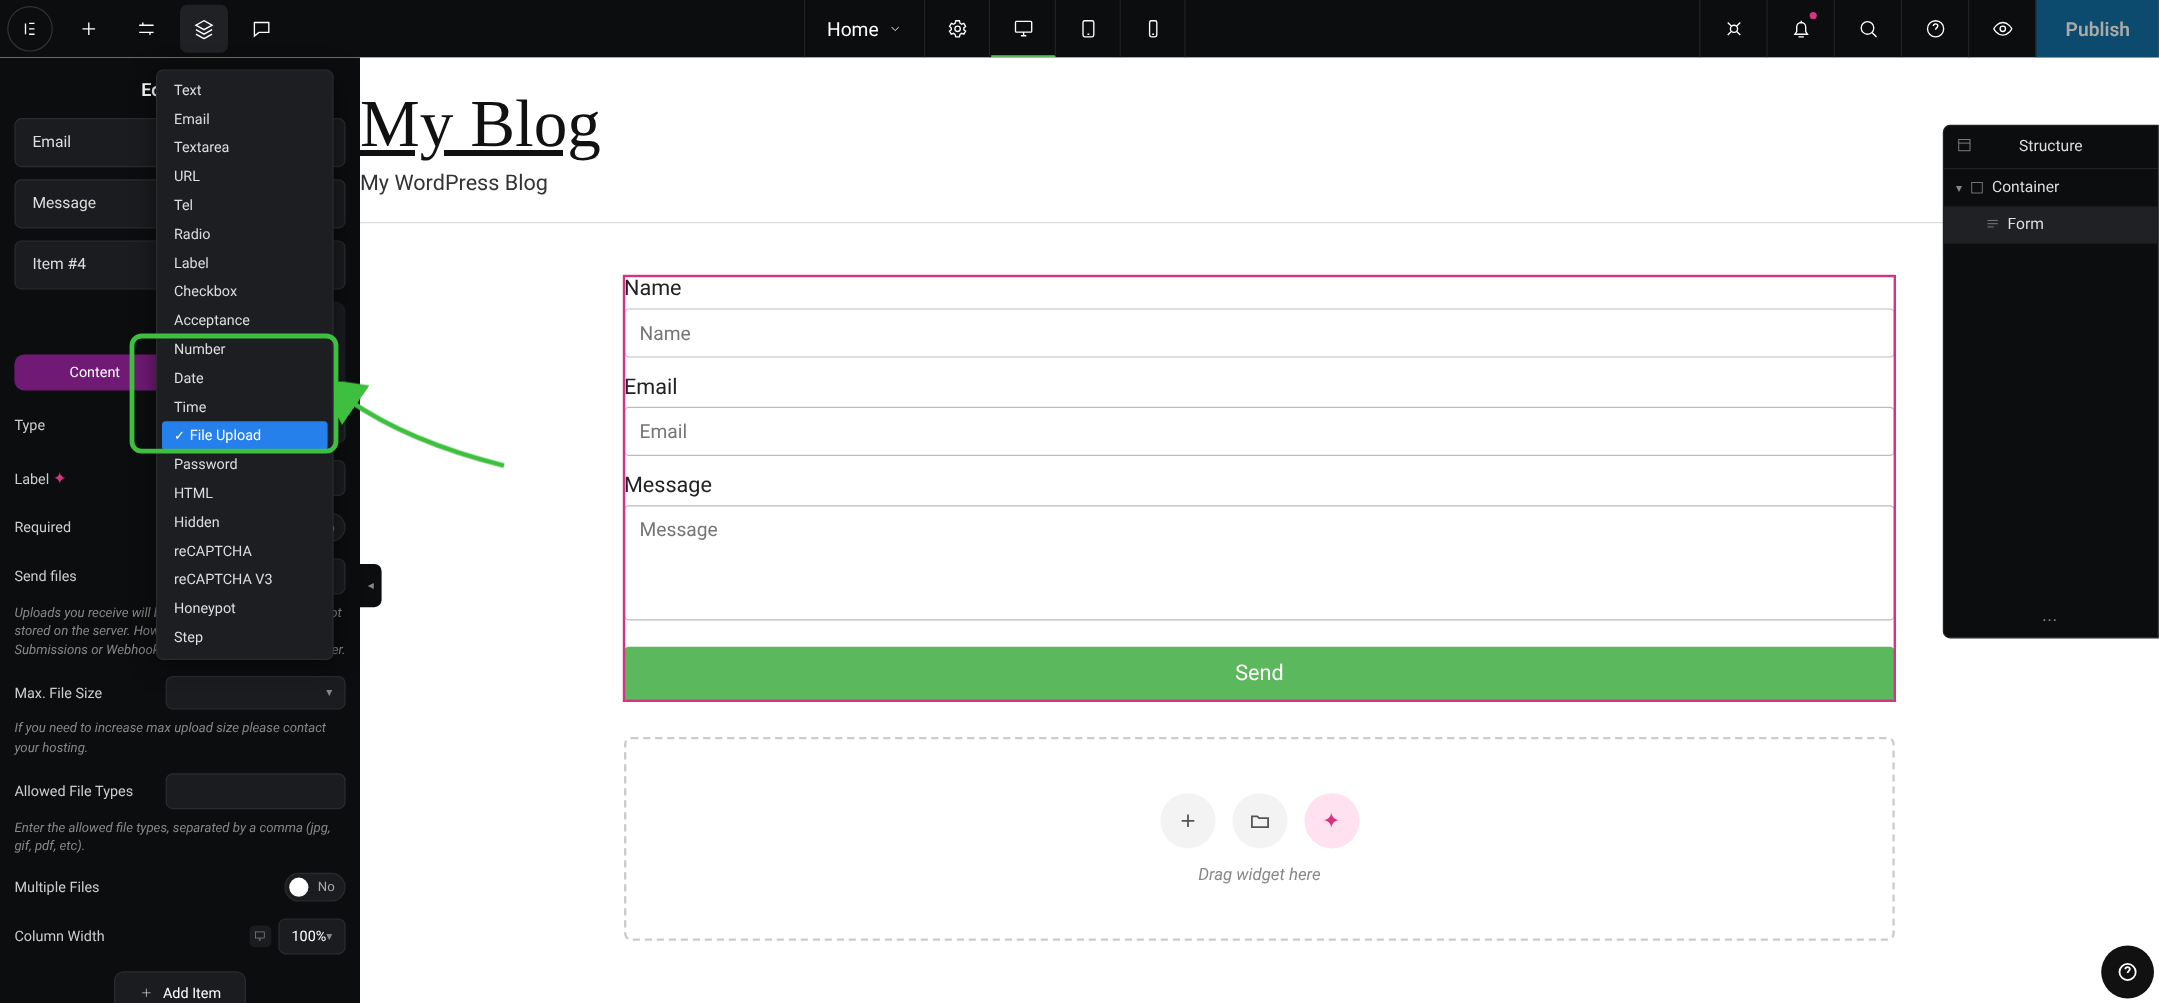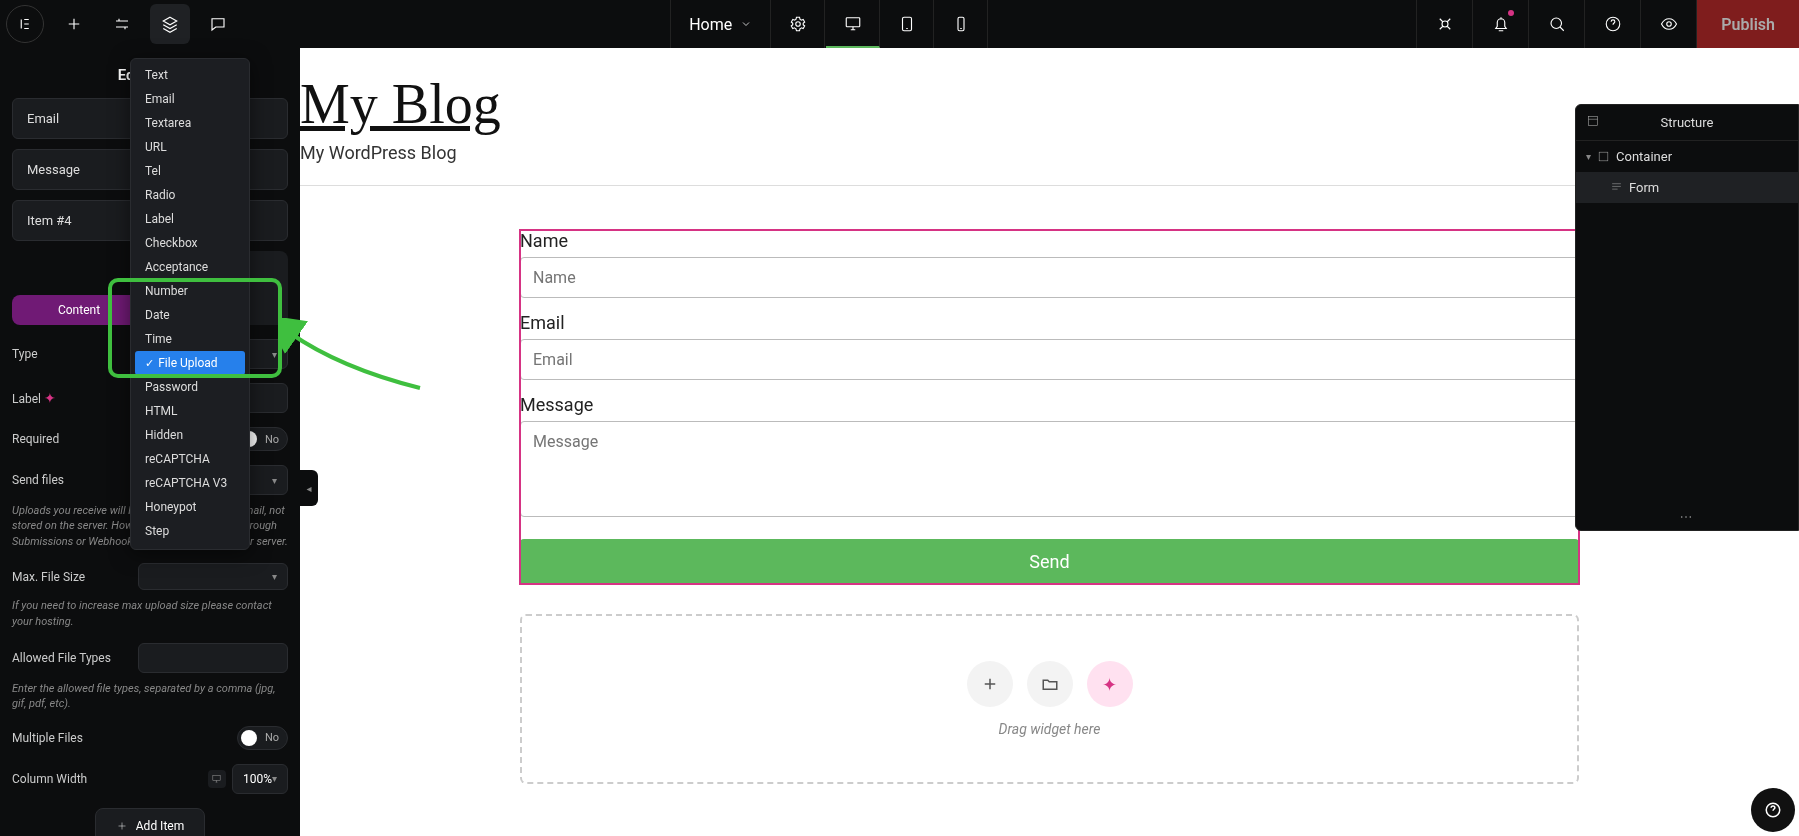--- a/index.html
+++ b/index.html
@@ -10,21 +10,21 @@
 .tb-left { display: flex; align-items: center; height: 100%; }
 .tb-icon { width: 48px; height: 48px; display: flex; align-items: center; justify-content: center; cursor: pointer; }
 .tb-icon.active { background: #1f2124; border-radius: 6px; margin: 4px; width: 40px; height: 40px; }
 .tb-sep { width: 1px; height: 100%; background: #222; }
 .tb-center { flex: 1; display: flex; align-items: center; justify-content: center; gap: 0; }
 .tb-home { display: flex; align-items: center; gap: 8px; padding: 0 18px; height: 48px; cursor: pointer; border-left:1px solid #222; border-right:1px solid #222;}
 .tb-settings, .tb-device { width: 54px; height: 48px; display:flex; align-items:center; justify-content:center; border-right:1px solid #222; cursor:pointer; }
 .tb-device.active { border-bottom: 2px solid #5cb85c; }
 .tb-right { display: flex; align-items: center; height: 100%; }
 .tb-right .tb-icon { width: 56px; border-left:1px solid #222; height:48px;}
-.publish-btn { background: #7f1d1d; color: #aaa; padding: 0 24px; height: 48px; display:flex; align-items:center; font-weight:600; cursor:pointer; border-left:1px solid #222;}
+.publish-btn { background: #0c4a6e; color: #aaa; padding: 0 24px; height: 48px; display:flex; align-items:center; font-weight:600; cursor:pointer; border-left:1px solid #222;}
 .e-logo { width:38px; height:38px; border-radius:50%; background:#0c0d0e; border:1px solid #333; display:flex;align-items:center;justify-content:center; margin:0 6px;}
 .tb svg { width:18px; height:18px; stroke:#fff; fill:none; stroke-width:1.5;}
 
 
 .panel { position:absolute; left:0; top:48px; bottom:0; width:300px; background:#0c0d0e; color:#ddd; padding:10px 12px; overflow-y:auto; font-size:13px; z-index:5;}
 .panel::-webkit-scrollbar{width:8px;} .panel::-webkit-scrollbar-thumb{background:#333;border-radius:4px;}
 .panel-title { color:#fff; font-weight:600; text-align:center; padding:8px 0 14px; font-size:15px;}
 .field-item { background:#1a1c1f; border:1px solid #2a2c30; border-radius:6px; padding:12px 14px; margin-bottom:10px; cursor:pointer;}
 .tabs { display:flex; gap:8px; margin:4px 0 14px;}
 .tab { flex:1; background:#1a1c1f; border-radius:8px; text-align:center; padding:8px 0; font-size:12px; cursor:pointer;}
@@ -34,21 +34,21 @@
 .select { flex:1; max-width:150px; background:#1a1c1f; border:1px solid #2a2c30; border-radius:6px; padding:7px 10px; font-size:12px; color:#fff; display:flex; justify-content:space-between; align-items:center; cursor:pointer;}
 .toggle-wrap { display:flex; align-items:center; gap:8px; background:#1a1c1f; border:1px solid #2a2c30; border-radius:20px; padding:3px 8px 3px 3px; cursor:pointer;}
 .toggle-wrap .knob { width:16px;height:16px;border-radius:50%;background:#fff;}
 .toggle-wrap .lbl{font-size:11px;color:#aaa;}
 .help { font-size:11px; color:#888; font-style:italic; line-height:1.4; margin:-6px 0 14px;}
 .input-empty { flex:1; max-width:150px; height:30px; background:#1a1c1f; border:1px solid #2a2c30; border-radius:6px;}
 .add-item-btn { display:flex; gap:8px; align-items:center; justify-content:center; background:#1a1c1f; border:1px solid #2a2c30; border-radius:8px; padding:10px 20px; margin:6px auto 22px; cursor:pointer; font-size:12px; color:#fff; width:fit-content;}
 .ai-spark { color:#d63384; font-size:14px;}
 
 
-.dd-menu { position:absolute; left:130px; top:58px; width:120px; background:#1c1e22; border:1px solid #2a2c30; border-radius:6px; padding:4px 4px 6px; z-index:20; box-shadow:0 4px 20px rgba(0,0,0,.5);}
+.dd-menu { position:absolute; left:130px; top:58px; width:148px; background:#1c1e22; border:1px solid #2a2c30; border-radius:6px; padding:4px 4px 6px; z-index:20; box-shadow:0 4px 20px rgba(0,0,0,.5);}
 .dd-item { padding:5px 10px; font-size:12px; color:#ddd; cursor:pointer; border-radius:3px;}
 .dd-item.selected { background:#2680eb; color:#fff; display:flex; align-items:center; gap:4px;}
 .dd-item.selected::before{content:"✓"; font-size:11px;}
 
 
 .annot-box { position:absolute; left:108px; top:278px; width:174px; height:100px; border:4px solid #3fbf3f; border-radius:10px; z-index:25; pointer-events:none;}
 .annot-arrow { position:absolute; left:280px; top:318px; z-index:25; pointer-events:none;}
 
 
 .canvas { position:absolute; left:300px; right:0; top:48px; bottom:0; background:#fff; padding:0; overflow:auto;}
@@ -66,21 +66,21 @@
 .filechoose button{ font-size:14px; padding:3px 10px; border:1px solid #888; background:#efefef; border-radius:4px; cursor:pointer;}
 .send-btn { width:100%; background:#5cb85c; color:#fff; text-align:center; padding:12px 0; font-size:18px; border:none; border-radius:4px; cursor:pointer; margin-top:4px;}
 
 .dropzone { margin:30px 220px; border:2px dashed #ccc; border-radius:6px; height:170px; display:flex; flex-direction:column; align-items:center; justify-content:center; gap:14px;}
 .dz-icons{display:flex; gap:14px;}
 .dz-btn{ width:46px;height:46px;border-radius:50%;background:#f3f3f3;display:flex;align-items:center;justify-content:center;cursor:pointer;}
 .dz-btn.pink{background:#ffe1f0;}
 .dz-text{font-style:italic;color:#888;font-size:14px;}
 
 
-.structure { position:absolute; right:0; top:104px; width:224px; background:#0c0d0e; border:1px solid #222; border-radius:6px 0 0 6px; color:#ddd; font-size:13px; z-index:30;}
+.structure { position:absolute; right:0; top:104px; width:180px; background:#0c0d0e; border:1px solid #222; border-radius:6px 0 0 6px; color:#ddd; font-size:13px; z-index:30;}
 .struct-head{display:flex;align-items:center;justify-content:center;padding:10px 12px;border-bottom:1px solid #222;position:relative;}
 .struct-head .sicon{position:absolute;left:10px;}
 .struct-row{display:flex;align-items:center;gap:6px;padding:8px 10px;cursor:pointer;}
 .struct-row.child{padding-left:34px;background:#1f2124;}
 .struct-foot{text-align:center;color:#888;padding:6px 0;letter-spacing:2px;}
 
 .chevron { font-size:10px; color:#888;}
 .column-device{width:18px;height:18px;background:#1a1c1f;border-radius:4px;display:flex;align-items:center;justify-content:center;}
 .fab { position:absolute; right:4px; bottom:4px; width:44px;height:44px;border-radius:50%;background:#111;display:flex;align-items:center;justify-content:center;cursor:pointer; z-index:40;}
 .fab svg{stroke:#fff;width:18px;height:18px;fill:none;stroke-width:2;}

